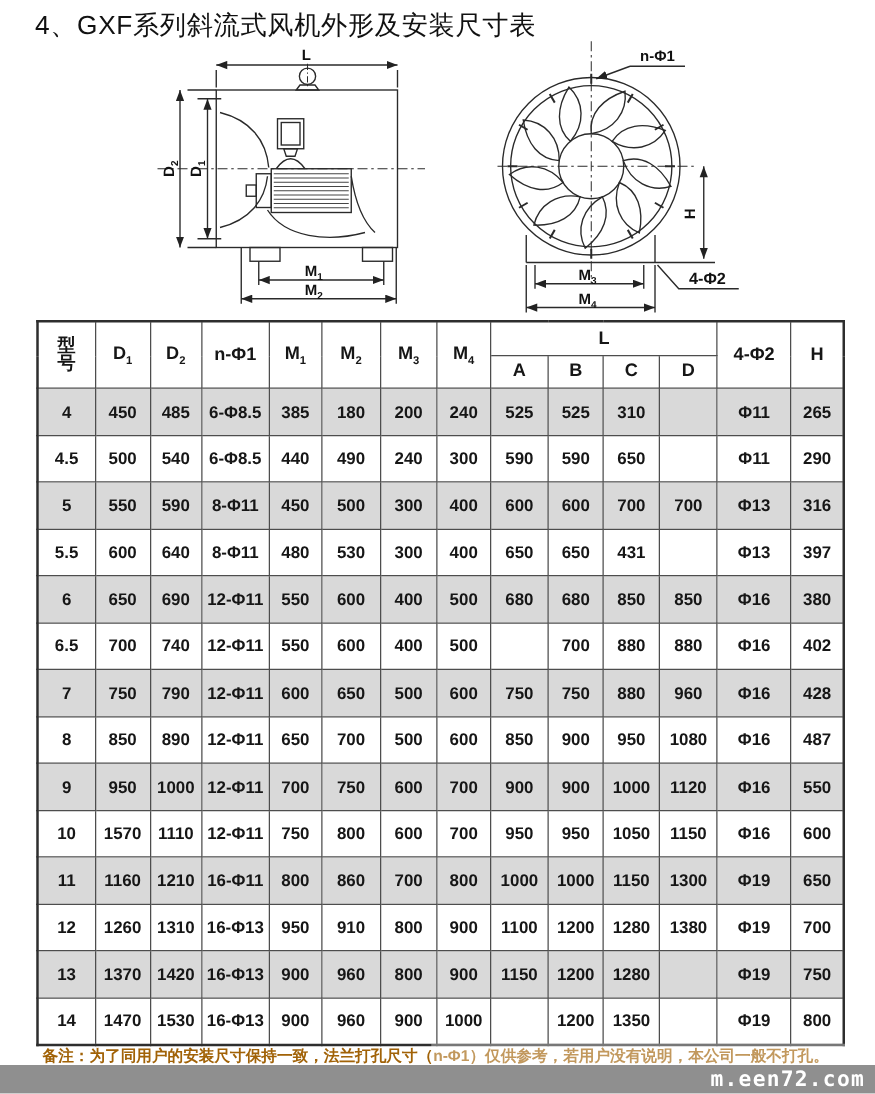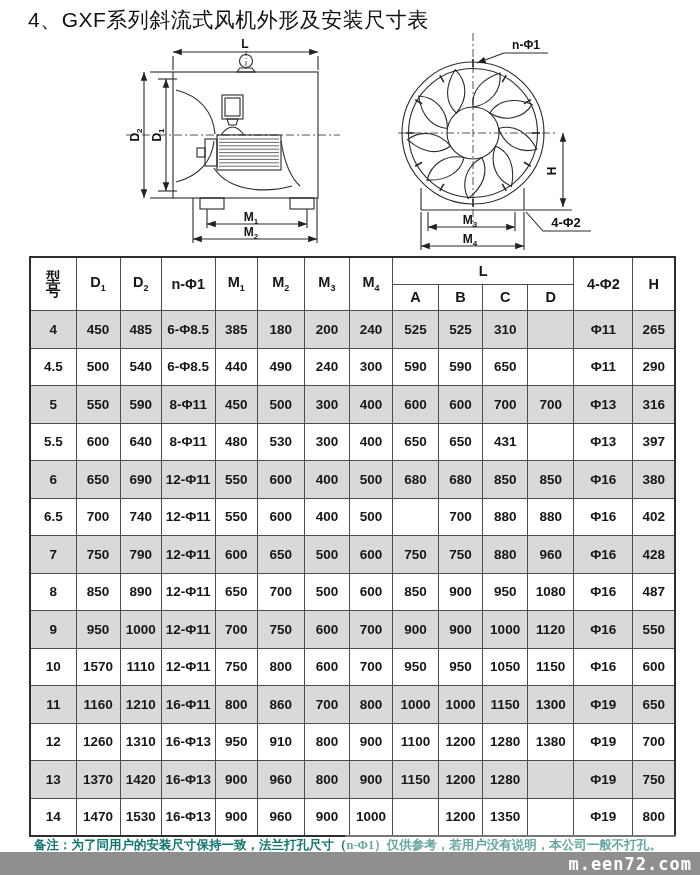--- a/index.html
+++ b/index.html
@@ -35,21 +35,21 @@
   .spec-table thead th{font-size:14.5px;}
   .spec-table thead tr:first-child th{height:26px;}
   .spec-table thead tr:last-child th{height:25px;}
   .spec-table tbody tr{height:37.5px;}
   .spec-table tbody tr.shade{background:var(--shade);}
   .spec-table sub{font-size:9px;font-weight:bold;}
   .model-head{font-size:15px;line-height:1.05;}
 
   .note{
     position:absolute;left:34px;top:837px;width:660px;
-    font-size:12.5px;font-weight:bold;color:#0f766e;white-space:nowrap;font-family:Liberation Serif, serif;
+    font-size:12.5px;font-weight:bold;color:#a16207;white-space:nowrap;
   }
   .note-fade{
     position:absolute;left:345px;top:835px;width:355px;height:17px;
     background:rgba(255,255,255,.35);
   }
   .footer-bar{
     position:absolute;left:0;top:852px;width:700px;height:23px;
     background:var(--bar);
   }
   .watermark{

